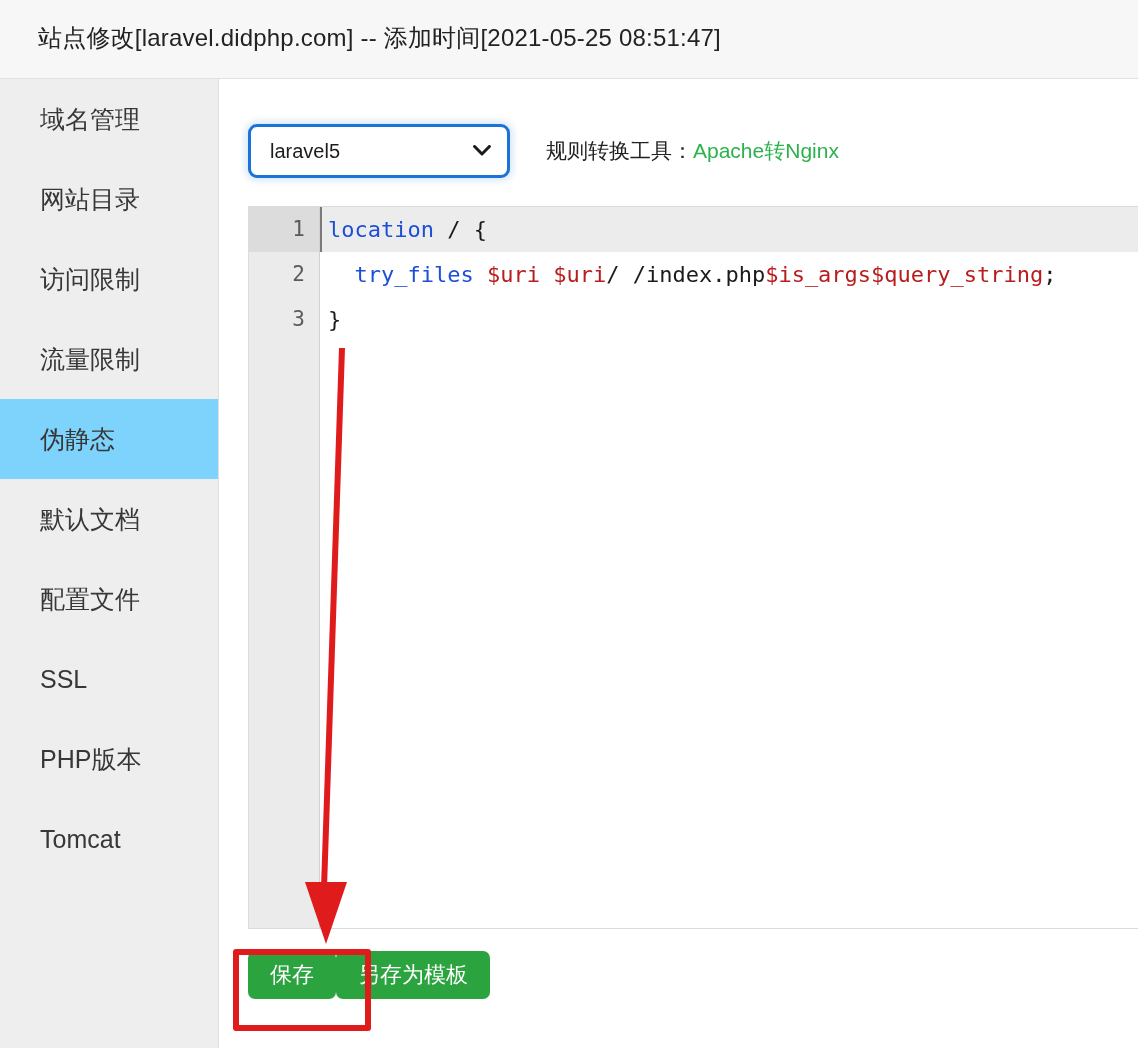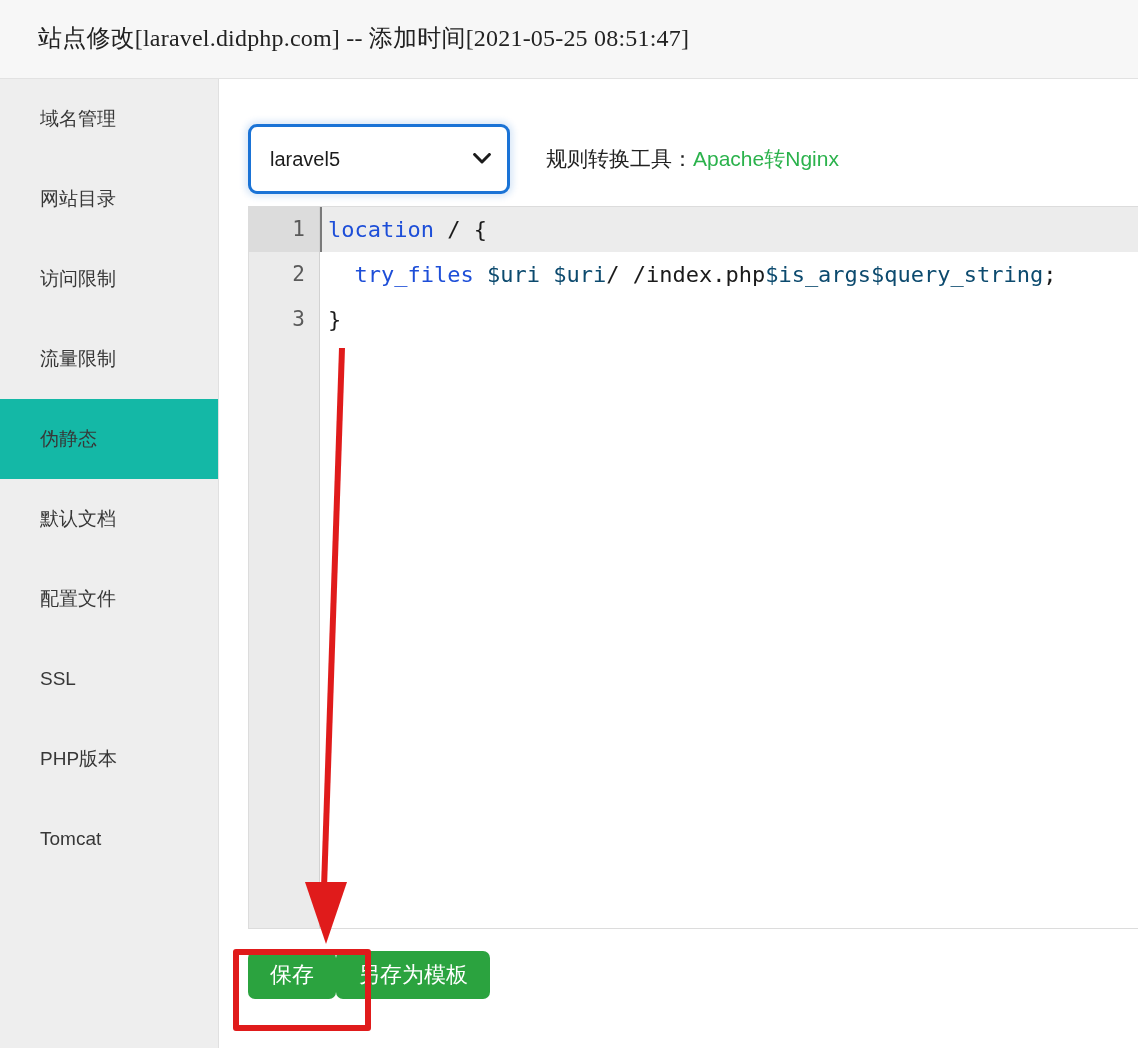--- a/index.html
+++ b/index.html
@@ -18,21 +18,20 @@
     background: #ffffff;
   }
 
   
   .header {
     position: absolute;
     left: 0; top: 0;
     width: 1138px; height: 79px;
     background: #f7f7f7;
     border-bottom: 1px solid #e2e2e2;
-    font-family: Liberation Serif, serif;
   }
   .header-title {
     position: absolute;
     left: 38px; top: 22px;
     font-size: 24px;
     color: #222222;
     letter-spacing: 0.2px;
     white-space: nowrap;
   }
 
@@ -43,49 +42,49 @@
     width: 219px; height: 969px;
     background: #eeeeee;
     border-right: 1px solid #e0e0e0;
   }
   .side-item {
     position: relative;
     height: 80px;
     display: flex;
     align-items: center;
     padding-left: 40px;
-    font-size: 19px;
+    font-size: 25px;
     color: #373737;
     white-space: nowrap;
     background: transparent;
     cursor: pointer;
   }
   .side-item.active {
-    background: #14b8a6;
+    background: #7dd3fc;
   }
 
   
   .content {
     position: absolute;
     left: 220px; top: 79px;
     width: 918px; height: 969px;
     background: #ffffff;
   }
 
   .toolbar {
     position: absolute;
     left: 28px; top: 45px;
     display: flex;
     align-items: center;
   }
 
   .select-wrap {
     position: relative;
     width: 262px;
-    height: 70px;
+    height: 54px;
     border: 3px solid #1a73d6;
     border-radius: 9px;
     background: #ffffff;
     box-shadow: 0 0 6px 3px rgba(26,115,214,0.16);
     display: flex;
     align-items: center;
     cursor: pointer;
   }
   .select-value {
     position: absolute;
@@ -166,21 +165,21 @@
   .code-line.active {
     background: #ececec;
   }
   .code-line.active::before {
     content: "";
     position: absolute;
     left: 0; width: 2px; height: 45px;
     background: #7a7a7a;
   }
   .tok-kw   { color: #1d4ed8; }
-  .tok-var  { color: #0c4a6e; }
+  .tok-var  { color: #b91c1c; }
   .tok-pun  { color: #1b1b1b; }
 
   
   .btn-row {
     position: absolute;
     left: 28px; top: 872px;
     display: flex;
     align-items: center;
   }
   .btn {

